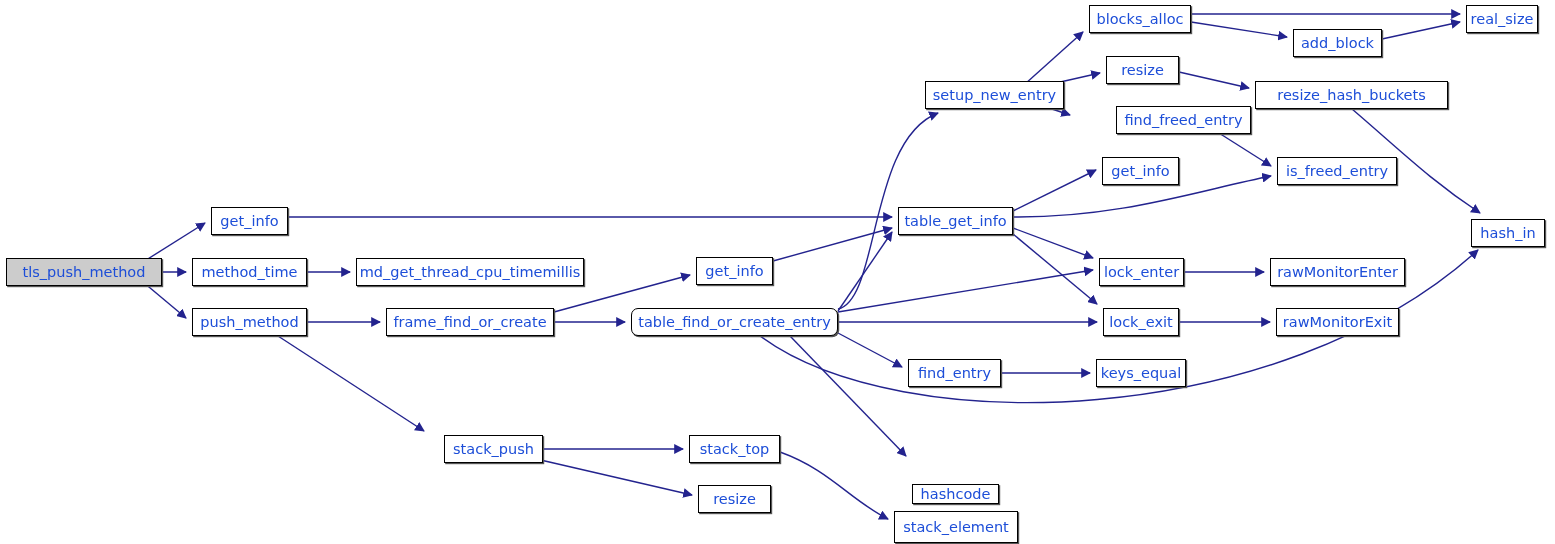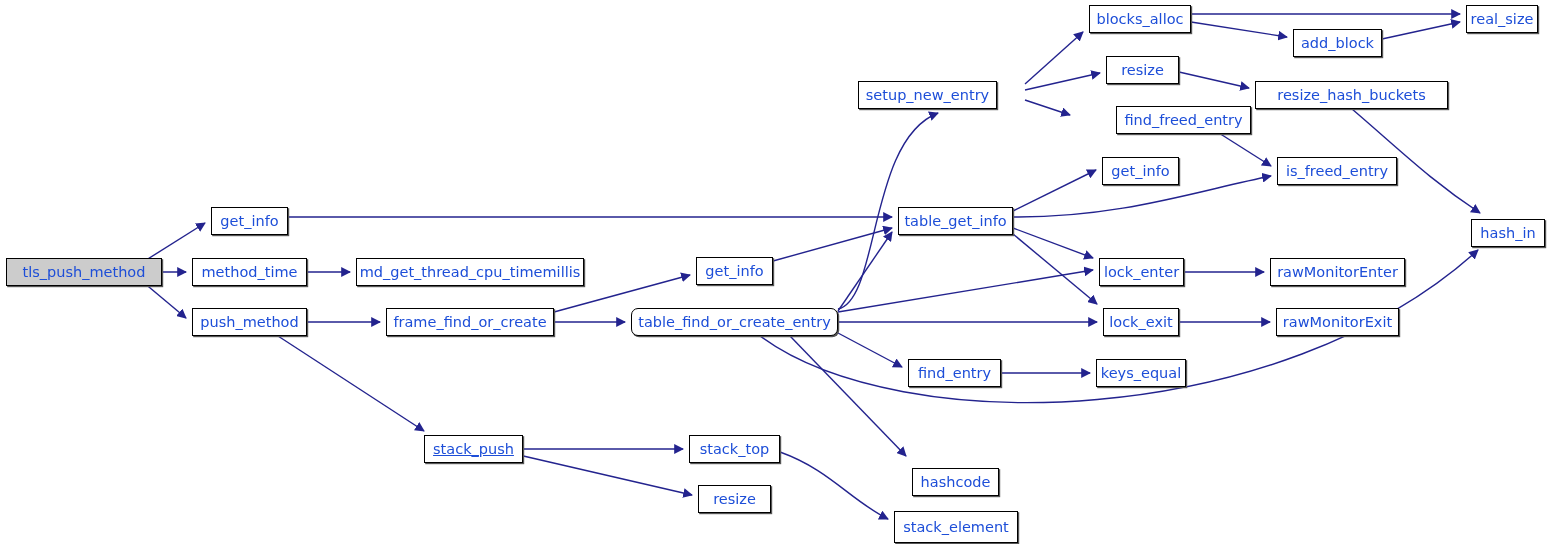--- a/index.html
+++ b/index.html
@@ -71,29 +71,29 @@
         <path d="M780,452 C830,470 850,500 888,519" fill="none" stroke="#23238e" stroke-width="1.4" marker-end="url(#arrow)"></path>
       </g>
   </svg>
   <div id="nodes">
       <div class="node highlight" style="left: 6px; top: 258px; width: 156px; height: 28px;">tls_push_method</div>
       <div class="node" style="left: 211px; top: 207px; width: 77px; height: 28px;">get_info</div>
       <div class="node" style="left: 192px; top: 258px; width: 115px; height: 28px;">method_time</div>
       <div class="node" style="left: 192px; top: 308px; width: 115px; height: 28px;">push_method</div>
       <div class="node" style="left: 356px; top: 258px; width: 228px; height: 28px;">md_get_thread_cpu_timemillis</div>
       <div class="node" style="left: 386px; top: 308px; width: 168px; height: 28px;">frame_find_or_create</div>
-      <div class="node" style="left: 424px; top: 435px; width: 99px; height: 28px; text-decoration: underline;">stack_push</div>
+      <div class="node" style="left: 444px; top: 435px; width: 99px; height: 28px;">stack_push</div>
       <div class="node" style="left: 696px; top: 257px; width: 77px; height: 28px;">get_info</div>
       <div class="node" style="left: 631px; top: 308px; width: 207px; height: 28px; border-radius: 7px;">table_find_or_create_entry</div>
       <div class="node" style="left: 689px; top: 435px; width: 91px; height: 28px;">stack_top</div>
       <div class="node" style="left: 698px; top: 485px; width: 73px; height: 28px;">resize</div>
-      <div class="node" style="left: 858px; top: 81px; width: 139px; height: 28px;">setup_new_entry</div>
+      <div class="node" style="left: 925px; top: 81px; width: 139px; height: 28px;">setup_new_entry</div>
       <div class="node" style="left: 898px; top: 207px; width: 115px; height: 28px;">table_get_info</div>
       <div class="node" style="left: 908px; top: 359px; width: 93px; height: 28px;">find_entry</div>
-      <div class="node" style="left: 912px; top: 468px; width: 87px; height: 28px;">hashcode</div>
+      <div class="node" style="left: 912px; top: 484px; width: 87px; height: 20px;">hashcode</div>
       <div class="node" style="left: 894px; top: 511px; width: 124px; height: 32px;">stack_element</div>
       <div class="node" style="left: 1089px; top: 5px; width: 102px; height: 28px;">blocks_alloc</div>
       <div class="node" style="left: 1106px; top: 56px; width: 73px; height: 28px;">resize</div>
       <div class="node" style="left: 1076px; top: 106px; width: 135px; height: 28px; margin-left: 40px;">find_freed_entry</div>
       <div class="node" style="left: 1102px; top: 157px; width: 77px; height: 28px;">get_info</div>
       <div class="node" style="left: 1099px; top: 258px; width: 85px; height: 28px;">lock_enter</div>
       <div class="node" style="left: 1103px; top: 308px; width: 76px; height: 28px;">lock_exit</div>
       <div class="node" style="left: 1096px; top: 359px; width: 90px; height: 28px;">keys_equal</div>
       <div class="node" style="left: 1293px; top: 29px; width: 89px; height: 28px;">add_block</div>
       <div class="node" style="left: 1255px; top: 81px; width: 193px; height: 28px;">resize_hash_buckets</div>

